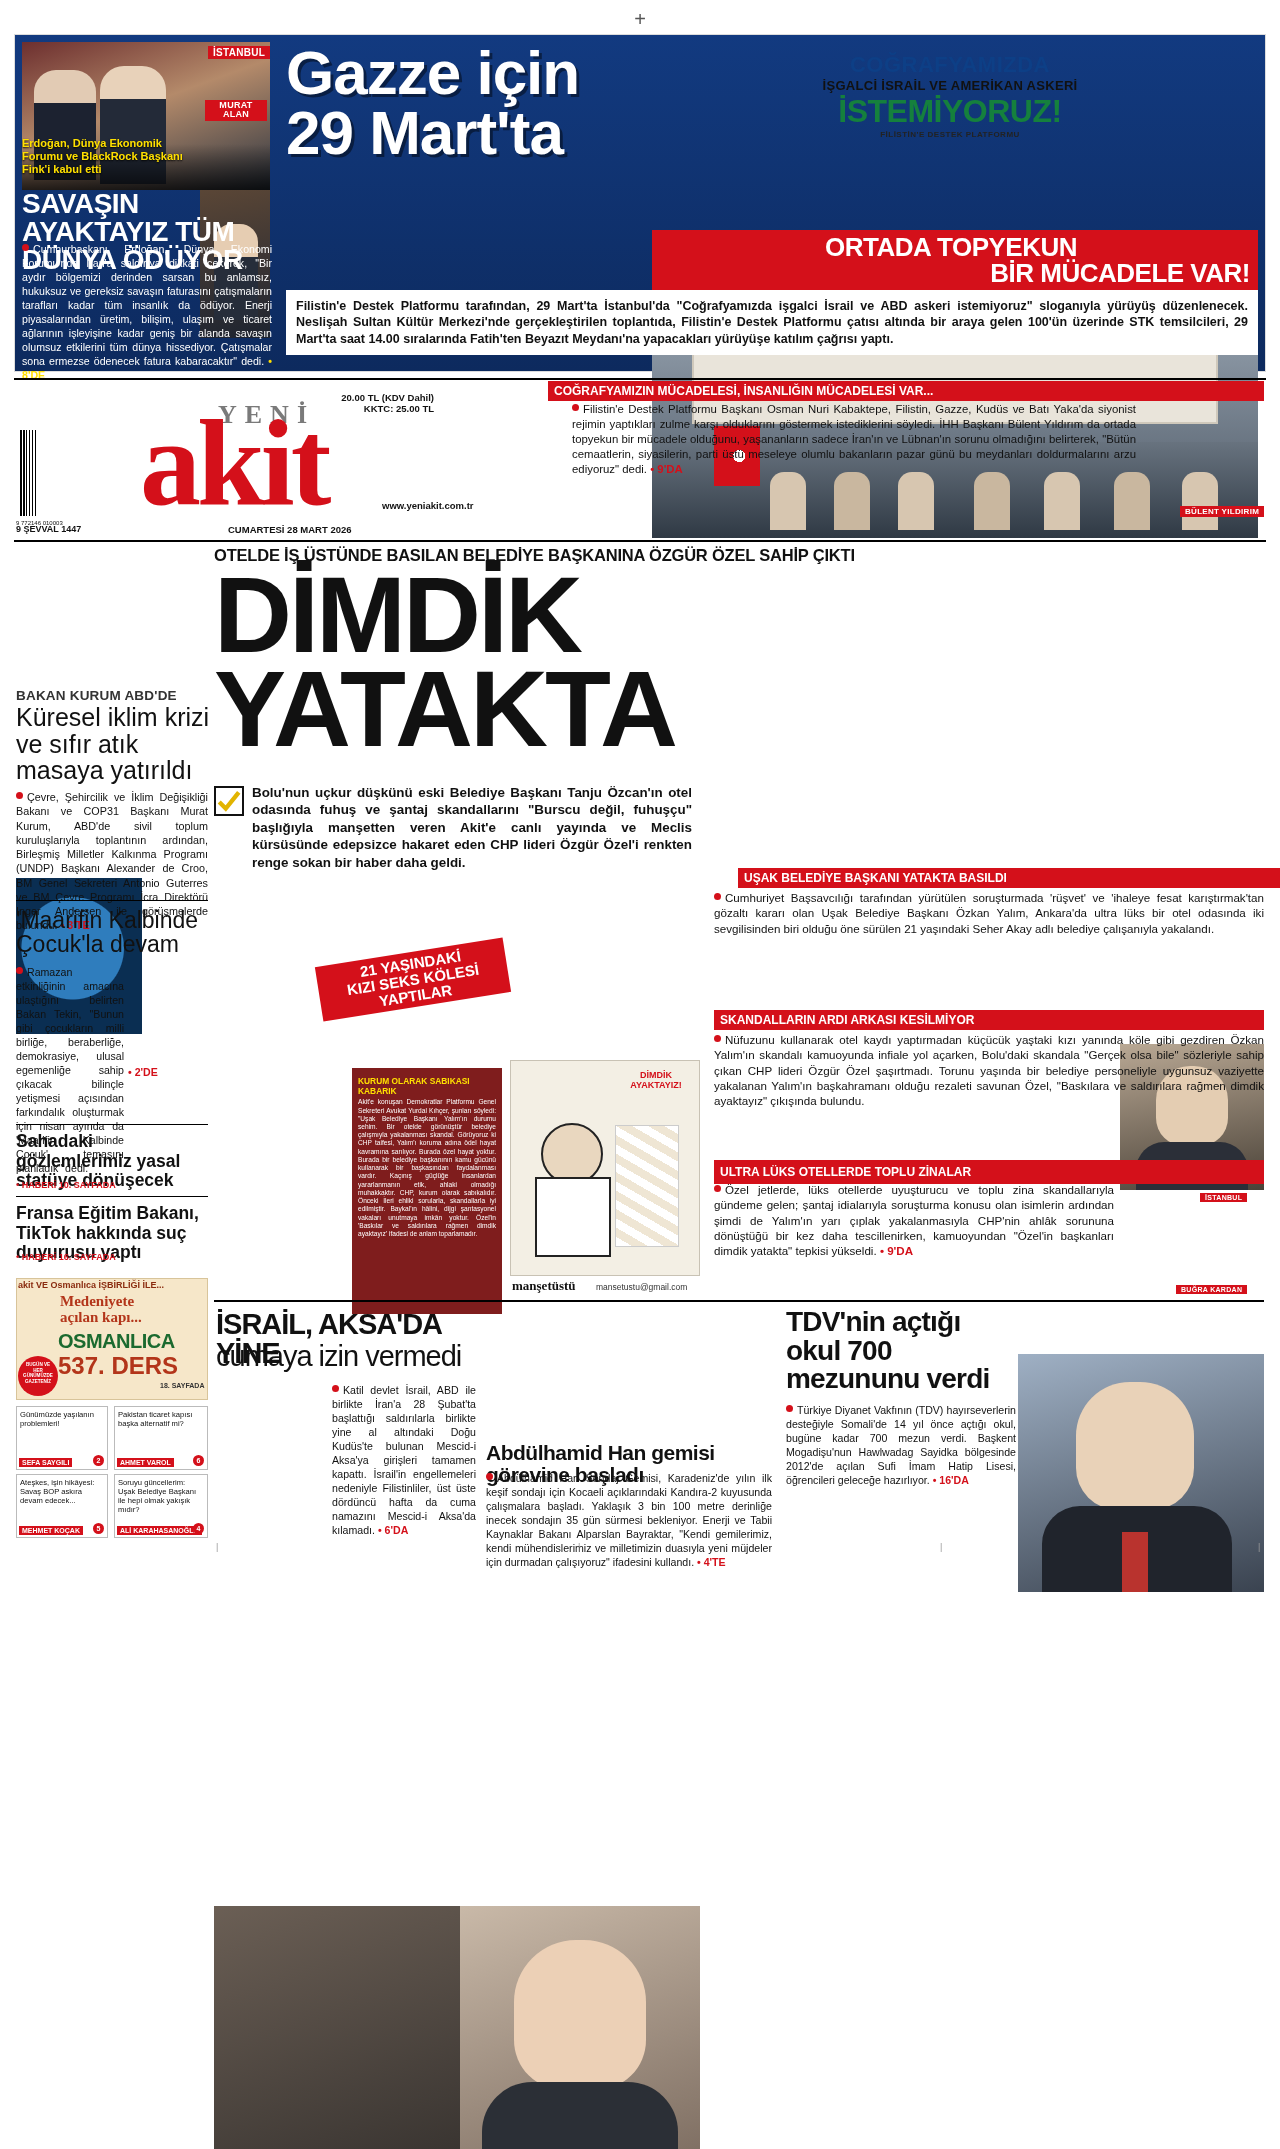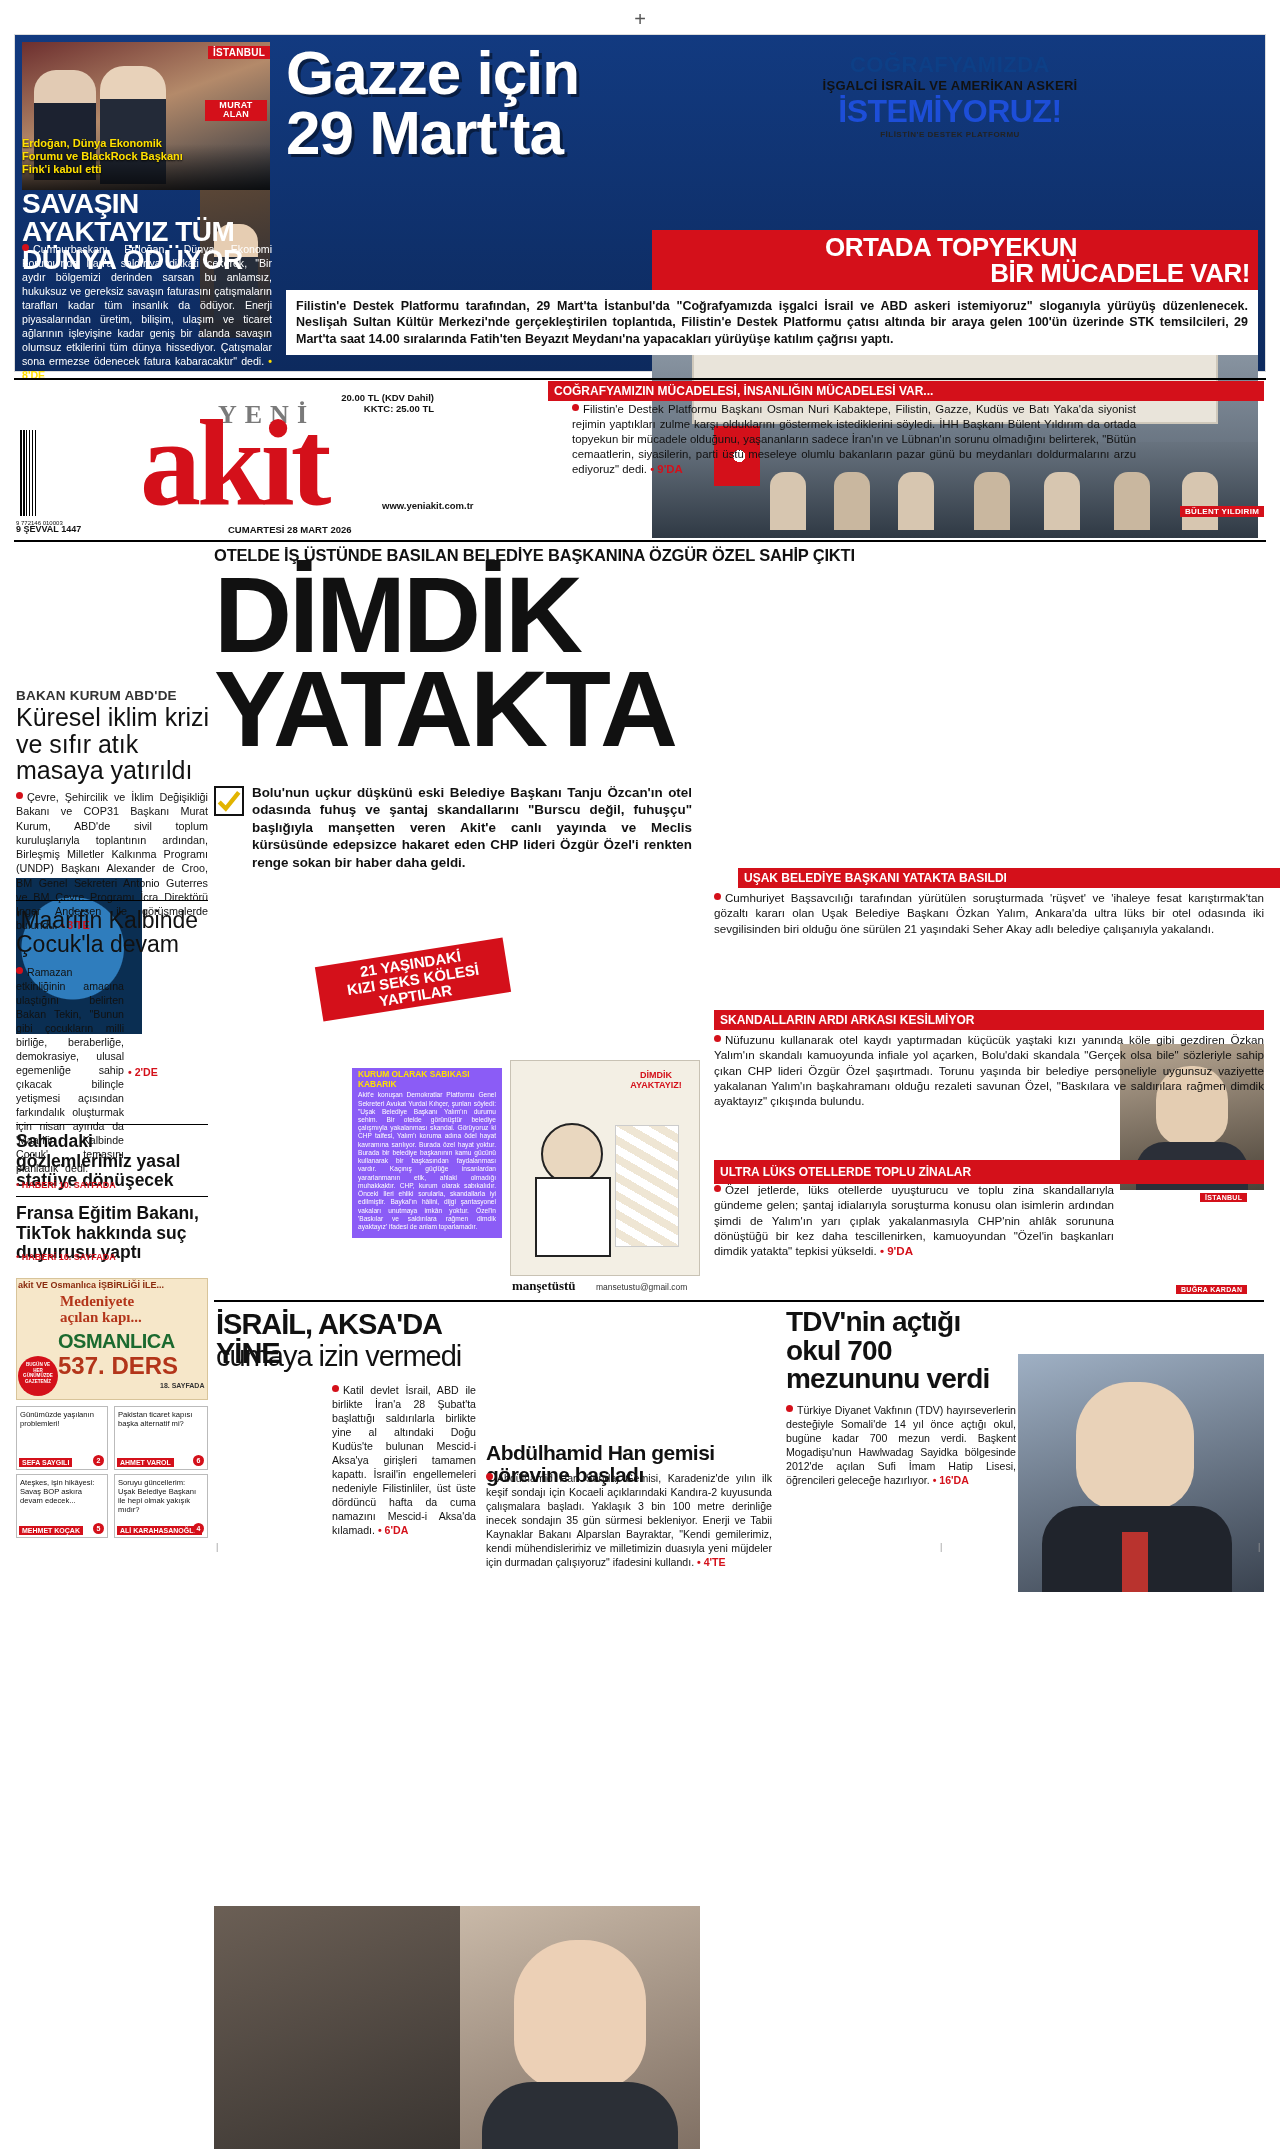--- a/index.html
+++ b/index.html
@@ -69,21 +69,21 @@
     <div style="position:absolute;left:322px;bottom:8px;width:36px;height:58px;background:#c9b79f;border-radius:14px 14px 0 0;"></div>
     <div style="position:absolute;left:392px;bottom:8px;width:36px;height:58px;background:#d7c6b0;border-radius:14px 14px 0 0;"></div>
     <div style="position:absolute;left:462px;bottom:8px;width:36px;height:58px;background:#c9b79f;border-radius:14px 14px 0 0;"></div>
     <div style="position:absolute;left:530px;bottom:8px;width:36px;height:58px;background:#d7c6b0;border-radius:14px 14px 0 0;"></div>
     <div style="position:absolute;left:62px;top:88px;width:46px;height:60px;background:#d4101a;"></div>
     <div style="position:absolute;left:62px;top:88px;width:46px;height:60px;background:radial-gradient(circle at 55% 50%, #fff 0 6px, transparent 6px);"></div>
   </div>
   <div class="blk" style="left:700px;top:52px;width:500px;text-align:center;">
     <div style="font-size:22px;font-weight:bold;color:#0d3f86;letter-spacing:.5px;">COĞRAFYAMIZDA</div>
     <div style="font-size:13px;font-weight:bold;color:#111;letter-spacing:.3px;">İŞGALCİ İSRAİL VE AMERİKAN ASKERİ</div>
-    <div style="font-size:32px;font-weight:bold;color:#1d4ed8;letter-spacing:-.5px;">İSTEMİYORUZ!</div>
+    <div style="font-size:32px;font-weight:bold;color:#15803d;letter-spacing:-.5px;">İSTEMİYORUZ!</div>
     <div style="font-size:8px;font-weight:bold;color:#222;letter-spacing:.5px;">FİLİSTİN'E DESTEK PLATFORMU</div>
   </div>
   <div class="blk" style="left:652px;top:230px;width:606px;background:#d4101a;padding:4px 8px 6px 0;text-align:center;">
     <div style="font-size:26px;font-weight:bold;color:#fff;line-height:1.0;letter-spacing:-.5px;">ORTADA TOPYEKUN</div>
     <div style="font-size:26px;font-weight:bold;color:#fff;line-height:1.0;letter-spacing:-.5px;text-align:right;">BİR MÜCADELE VAR!</div>
   </div>
 
   <div class="blk" style="left:286px;top:290px;width:972px;background:#fff;padding:8px 10px;box-sizing:border-box;">
     <div class="body-txt" style="font-size:12.5px;font-weight:bold;line-height:1.3;">Filistin'e Destek Platformu tarafından, 29 Mart'ta İstanbul'da "Coğrafyamızda işgalci İsrail ve ABD askeri istemiyoruz" sloganıyla yürüyüş düzenlenecek. Neslişah Sultan Kültür Merkezi'nde gerçekleştirilen toplantıda, Filistin'e Destek Platformu çatısı altında bir araya gelen 100'ün üzerinde STK temsilcileri, 29 Mart'ta saat 14.00 sıralarında Fatih'ten Beyazıt Meydanı'na yapacakları yürüyüşe katılım çağrısı yaptı.</div>
   </div>
@@ -163,21 +163,21 @@
     <div style="position:absolute;left:300px;top:34px;width:132px;height:150px;background:#ecd0b6;border-radius:62px 62px 50px 50px;"></div>
     <div style="position:absolute;left:268px;top:176px;width:196px;height:154px;background:#2b2f36;border-radius:50px 50px 0 0;"></div>
   </div>
 
   <div class="blk" style="left:318px;top:952px;width:190px;transform:rotate(-9deg);background:#d4101a;color:#fff;font-weight:bold;text-align:center;padding:4px 2px;font-size:15px;line-height:1.05;">
     <div>21 YAŞINDAKİ</div>
     <div>KIZI SEKS KÖLESİ</div>
     <div>YAPTILAR</div>
   </div>
 
-  <div class="blk" style="left:352px;top:1068px;width:150px;height:170px;background:#8b5cf6;color:#fff;padding:2px 6px;box-sizing:border-box;">
+  <div class="blk" style="left:352px;top:1068px;width:150px;height:246px;background:#7f1d1d;color:#fff;padding:9px 6px;box-sizing:border-box;">
     <div style="font-size:8.4px;font-weight:bold;color:#ffe000;line-height:1.15;margin-bottom:2px;">KURUM OLARAK SABIKASI KABARIK</div>
     <div style="font-size:6.6px;line-height:1.25;text-align:justify;">Akit'e konuşan Demokratlar Platformu Genel Sekreteri Avukat Yurdal Kıhçer, şunları söyledi: "Uşak Belediye Başkanı Yalım'ın durumu sehim. Bir otelde görünüştür belediye çalışmıyla yakalanması skandal. Görüyoruz ki CHP taifesi, Yalım'ı koruma adına ödel hayat kavramına sarılıyor. Burada özel hayat yoktur. Burada bir belediye başkanının kamu gücünü kullanarak bir başkasından faydalanması vardır. Kaçınış güçlüğe insanlardan yararlanmanın etik, ahlaki olmadığı muhakkaktır. CHP, kurum olarak sabıkalıdır. Önceki İleri ehliki sorularla, skandallarla iyi edilmiştir. Baykal'ın hâlini, dijgi şantasyonel vakaları unutmaya imkân yoktur. Özel'in 'Baskılar ve saldırılara rağmen dimdik ayaktayız' ifadesi de anlam toparlamadır.</div>
   </div>
 
   <div class="blk" style="left:510px;top:1060px;width:190px;height:216px;background:#f3efe4;border:1px solid #c8c2b4;">
     <div style="position:absolute;left:112px;top:10px;width:66px;font-size:9px;font-weight:bold;color:#d4101a;line-height:1.1;text-align:center;">
       <div>DİMDİK</div>
       <div>AYAKTAYIZ!</div>
     </div>
     <div style="position:absolute;left:30px;top:62px;width:58px;height:58px;background:#e9d7bf;border:2px solid #222;border-radius:50%;"></div>

